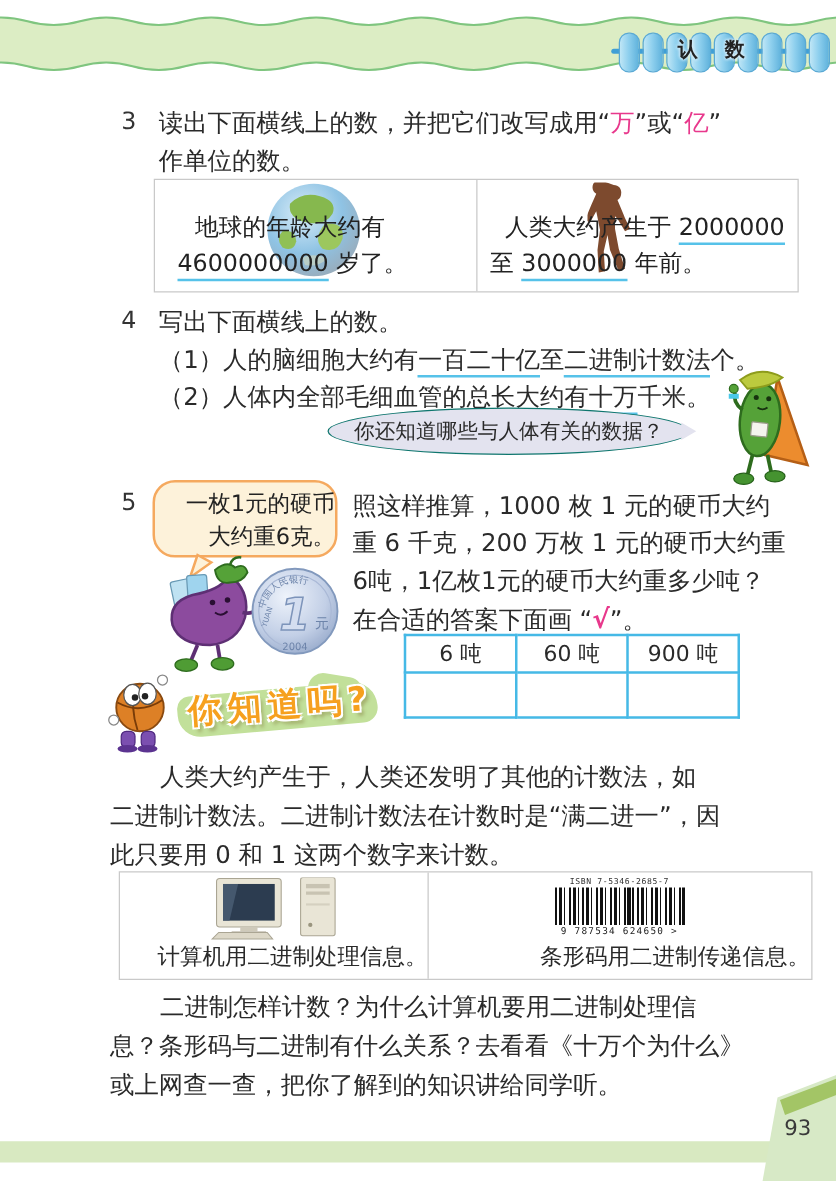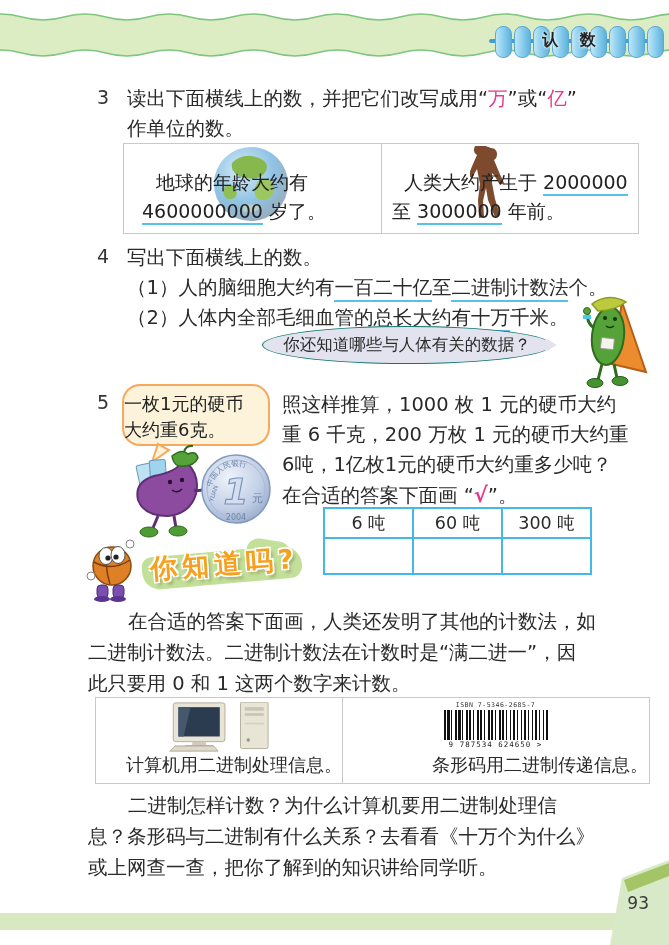--- a/index.html
+++ b/index.html
@@ -27,21 +27,21 @@
   #t1-left{width:245px;} #t1-right{width:268px;}
   .card-text{position:absolute;z-index:2;font-size:19px;line-height:29px;white-space:nowrap;}
   .card-img{position:absolute;z-index:1;}
   
   #q4bubble{left:262px;top:326px;width:288px;height:36px;background:#e3e3ef;border:1px solid #0f766e;
      border-radius:50%;text-align:center;font-size:16.5px;line-height:35px;color:#2a2a2a;}
   #q4bubble-tip{left:545px;top:338px;width:0;height:0;border-top:7px solid transparent;
      border-bottom:7px solid transparent;border-left:12px solid #e3e3ef;}
   
   #q5bubble{left:122px;top:384px;width:148px;height:62px;background:#fdf2da;border:2px solid #f5a95f;
-     border-radius:18px;text-align:left;font-size:18px;line-height:26px;padding-top:5px;box-sizing:border-box;}
+     border-radius:18px;text-align:right;font-size:18px;line-height:26px;padding-top:5px;box-sizing:border-box;}
   
   #q5table{left:323px;top:507px;border-collapse:collapse;}
   #q5table td{border:2px solid #45b9e6;width:85px;text-align:center;font-size:17.5px;color:#2a2a2a;}
   #q5table tr.hdr td{height:26px;}
   #q5table tr.empty td{height:32px;}
   
   .blob{background:#c2e09a;}
   #blob1{left:142px;top:551px;width:160px;height:33px;border-radius:10px 20px 12px 18px;transform:rotate(-5deg);}
   #blob2{left:246px;top:540px;width:44px;height:28px;border-radius:12px;transform:rotate(9deg);}
   #knowtitle{left:150px;top:546px;font-size:27px;font-weight:bold;letter-spacing:5px;color:#f6a01e;
@@ -199,21 +199,21 @@
     <div class="cn nowrap">重 6 千克，200 万枚 1 元的硬币大约重</div>
     <div class="cn nowrap">6吨，1亿枚1元的硬币大约重多少吨？</div>
     <div class="cn nowrap"><span>在合适的答案下面画 “</span><span class="pink" style="font-size:21px;font-weight:bold">√</span><span>”。</span></div>
   </div>
 
   <table id="q5table" class="abs">
     <tbody>
       <tr class="hdr">
         <td>6 吨</td>
         <td>60 吨</td>
-        <td>300 吨</td>
+        <td>900 吨</td>
       </tr>
       <tr class="empty">
         <td></td>
         <td></td>
         <td></td>
       </tr>
     </tbody>
   </table>
 
   <svg class="abs" style="left:83px;top:538px" width="62" height="66" viewBox="0 0 62 66">
@@ -229,21 +229,21 @@
     <rect x="14" y="47" width="11" height="13" rx="4" fill="#7b4fb0" stroke="#4f2a80"></rect>
     <rect x="30" y="47" width="11" height="13" rx="4" fill="#7b4fb0" stroke="#4f2a80"></rect>
     <ellipse cx="19" cy="61" rx="8" ry="3" fill="#5b3390"></ellipse>
       <ellipse cx="35" cy="61" rx="8" ry="3" fill="#5b3390"></ellipse>
   </svg>
   <div id="blob1" class="abs blob"></div>
   <div id="blob2" class="abs blob"></div>
   <div id="knowtitle" class="abs nowrap">你知道吗?</div>
 
   <div class="abs" style="left:88px;top:606px">
-    <div class="para nowrap" style="padding-left:40px">在合适的答案下面画，人类还发明了其他的计数法，如</div>
+    <div class="para nowrap" style="padding-left:40px">人类大约产生于，人类还发明了其他的计数法，如</div>
     <div class="para nowrap">二进制计数法。二进制计数法在计数时是“满二进一”，因</div>
     <div class="para nowrap">此只要用 0 和 1 这两个数字来计数。</div>
   </div>
 
   <div id="table2" class="abs photo-card">
     <div id="t2-left" class="pc-cell">
       <svg class="card-img" style="left:60px;top:4px" width="125" height="50" viewBox="0 0 125 58">
         <rect x="10" y="1" width="60" height="45" rx="3" fill="#e9e5d6" stroke="#aaa593"></rect>
         <rect x="16" y="6" width="48" height="34" fill="#2c3c50"></rect>
         <path d="M16 6 l14 0 -8 34 -6 0 z" fill="#45586e"></path>

